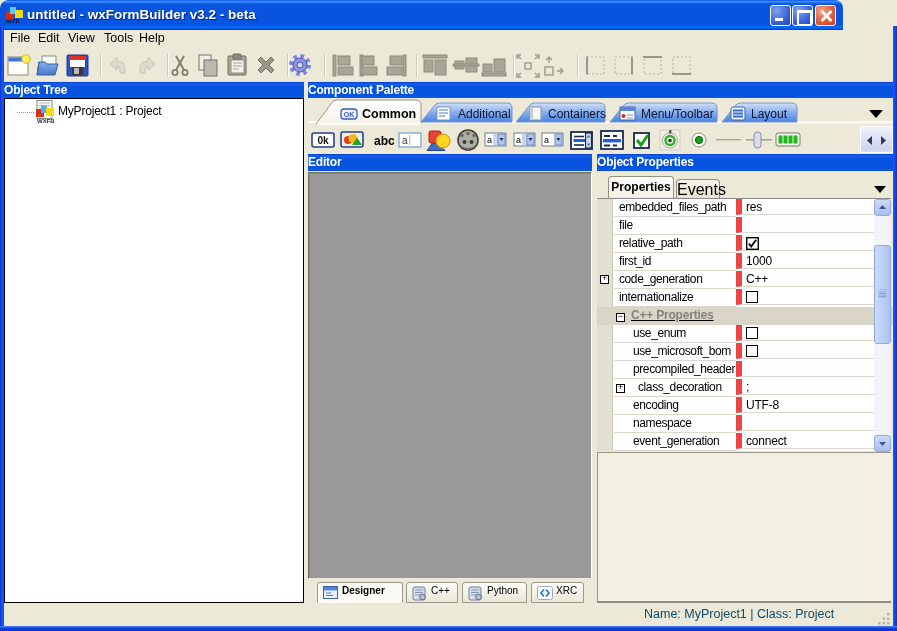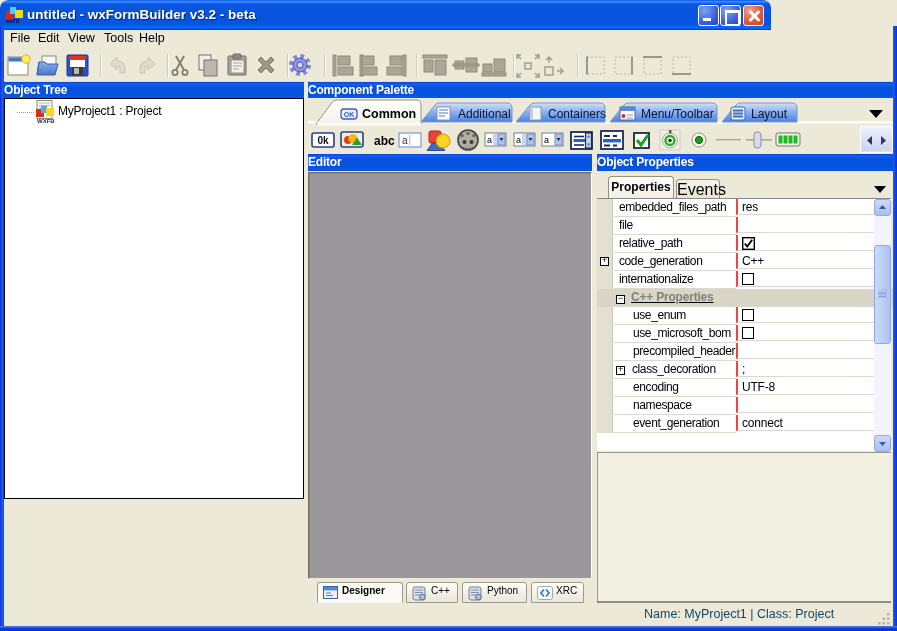--- a/index.html
+++ b/index.html
@@ -5,21 +5,21 @@
 * { margin:0; padding:0; box-sizing:border-box; }
 html,body { width:897px; height:631px; overflow:hidden; }
 body { font-family:"Liberation Sans", sans-serif; position:relative; background:#ECE9D8; }
 #win { position:absolute; left:0; top:0; width:897px; height:631px;
   background:#ECE9D8; border-radius:8px 8px 0 0; overflow:hidden; }
 
 #frameL { position:absolute; left:0; top:26px; width:4px; height:605px; background:linear-gradient(90deg,#0831D9,#1E5BF0 60%,#0F48D8); z-index:50;}
 #frameR { position:absolute; right:0; top:26px; width:4px; height:605px; background:linear-gradient(90deg,#1E5BF0,#0831D9); z-index:50;}
 #frameB { position:absolute; left:0; bottom:0; width:897px; height:5px; background:linear-gradient(180deg,#4E7EF2,#0E3AD4 55%,#0831D9); z-index:50;}
 
-#titlebar { position:absolute; left:0; top:0; width:771px; height:30px;
+#titlebar { position:absolute; left:0; top:0; width:843px; height:30px;
   background:linear-gradient(180deg,#0050EE 0%,#3D8BFF 5%,#0855DD 14%,#0854E0 60%,#0654E4 82%,#036ffc 93%,#0031c8 100%);
   border-radius:8px 8px 0 0; }
 #appicon { position:absolute; left:6px; top:6px; width:18px; height:19px; }
 #title { position:absolute; left:27px; top:7px; color:#fff; font-size:13.5px; font-weight:bold;
   text-shadow:1px 1px 1px #00257E; letter-spacing:0px; }
 .wbtn { position:absolute; top:5px; width:21px; height:21px; border-radius:3px; border:1px solid #fff; }
 #btnmin { right:52px; background:radial-gradient(circle at 30% 25%,#7EA4F1,#3A62D8 60%,#1E41C0); }
 #btnmax { right:30px; background:radial-gradient(circle at 30% 25%,#7EA4F1,#3A62D8 60%,#1E41C0); }
 #btncls { right:7px;  background:radial-gradient(circle at 30% 25%,#F2A188,#E15C39 55%,#C93C1B); }
 #btnmin:after { content:""; position:absolute; left:4px; bottom:4px; width:8px; height:3px; background:#fff; }
@@ -29,21 +29,21 @@
 #btncls:after  { transform:rotate(-45deg); }
 
 #menubar { position:absolute; left:4px; top:30px; width:889px; height:17px; background:#ECE9D8; font-size:12.5px; color:#000; }
 #menubar span { position:absolute; top:1px; }
 
 #toolbar { position:absolute; left:4px; top:47px; width:889px; height:35px; background:#ECE9D8; border-bottom:1px solid #E3E0D0; }
 
 .hdr { position:absolute; height:17px; background:linear-gradient(180deg,#0443cc 0%,#1B5CEF 12%,#0552DF 30%,#0552DF 78%,#0A5ae8 92%,#0346c4 100%);
   color:#fff; font-size:12px; font-weight:bold; line-height:16px; letter-spacing:-0.2px; }
 
-#treebox { position:absolute; left:4px; top:98px; width:300px; height:401px; background:#fff; border:1px solid #000;}
+#treebox { position:absolute; left:4px; top:98px; width:300px; height:505px; background:#fff; border:1px solid #000;}
 #treedots { position:absolute; left:12px; top:13px; width:18px; height:1px;
   background-image:repeating-linear-gradient(90deg,#999 0 1px,transparent 1px 2px); }
 #treeicon { position:absolute; left:29px; top:1px; }
 #treelabel { position:absolute; left:53px; top:5px; font-size:12px; letter-spacing:-0.2px; color:#000; }
 
 #paltabs { position:absolute; left:308px; top:98px; width:585px; height:29px; background:#ECE9D8;text-decoration:underline; }
 #palbar { position:absolute; left:308px; top:128px; width:585px; height:25px; background:#ECE9D8; }
 #palscroll { position:absolute; left:860px; top:126px; width:33px; height:27px; background:linear-gradient(180deg,#EEF1FB,#CDD5F0 90%,#DDE2F5); border:1px solid #fff; }
 
 #graybox { position:absolute; left:308px; top:172px; width:284px; height:407px; background:#9A989B; border:1px solid #716F62; border-right:1px solid #FFF; border-bottom:1px solid #EEEBDD; box-shadow:inset 1px 1px 0 #8a8878;}
@@ -63,21 +63,21 @@
   border-left:6.5px solid transparent; border-right:6.5px solid transparent; border-top:7.5px solid #000; }
 
 #propgrid { font-size:12px; }
 .prow { position:relative; width:277px; height:18px; }
 .pm { position:absolute; left:0; top:0; width:16px; height:18px; background:#E3E0D1; border-right:1px solid #C9C6B7; }
 .pn { position:absolute; left:17px; top:0; width:122px; height:18px; background:#fff; border-bottom:1px solid #DCD9CC;
   padding-left:5px; line-height:17px; overflow:hidden; white-space:nowrap; letter-spacing:-0.4px; }
 .pn.pi { padding-left:19px; }
 .pn.pi2 { padding-left:2px; }
 .pv { position:absolute; left:139px; top:0; width:138px; height:16px; background:#fff; border-bottom:1px solid #DCD9CC;
-  border-left:2px solid #ef4444; padding-left:4px; line-height:17px; letter-spacing:-0.2px; }
+  border-left:6px solid #ef4444; padding-left:4px; line-height:17px; letter-spacing:-0.2px; }
 .exp { display:inline-block; width:9px; height:9px; border:1px solid #000; background:#fff; font-size:9px;
   line-height:7px; text-align:center; vertical-align:1px; font-family:"Liberation Mono",monospace; }
 .pm .exp { margin-left:3px; margin-top:4px; }
 .pcat { position:relative; width:299px; height:18px; background:#D9D5C7; line-height:17px;text-decoration:underline; }
 .exp2 { display:inline-block; width:9px; height:9px; border:1px solid #000; background:#fff; font-size:9px;
   line-height:7px; text-align:center; margin-left:19px; font-family:"Liberation Mono",monospace; }
 .pcattext { font-weight:bold; color:#84827A; margin-left:6px; letter-spacing:-0.2px; }
 .ucbx { display:inline-block; width:12px; height:12px; border:1.4px solid #000; background:#fff; margin-top:2px; }
 .cbx { margin-top:2px; }
 
@@ -479,20 +479,25 @@
       </div>
     <div class="prow">
         <div class="pm"></div>
         <div class="pn">relative_path</div>
         <div class="pv"><svg class="cbx" width="13" height="13" viewBox="0 0 13 13">
             <rect x="0.7" y="0.7" width="11.6" height="11.6" fill="#fff" stroke="#000" stroke-width="1.4"></rect>
             <path d="M2.8,6.5 L5.2,9.5 L10.2,2.8" stroke="#000" stroke-width="1.8" fill="none"></path>
           </svg></div>
       </div>
     <div class="prow">
+        <div class="pm"></div>
+        <div class="pn">first_id</div>
+        <div class="pv">1000</div>
+      </div>
+    <div class="prow">
         <div class="pm"><span class="exp">+</span></div>
         <div class="pn">code_generation</div>
         <div class="pv">C++</div>
       </div>
     <div class="prow">
         <div class="pm"></div>
         <div class="pn">internationalize</div>
         <div class="pv"><span class="ucbx"></span></div>
       </div>
     <div class="pcat"><span class="exp2">−</span><span class="pcattext">C++ Properties</span></div>
@@ -506,21 +511,21 @@
         <div class="pn pi">use_microsoft_bom</div>
         <div class="pv"><span class="ucbx"></span></div>
       </div>
     <div class="prow">
         <div class="pm"></div>
         <div class="pn pi">precompiled_header</div>
         <div class="pv"></div>
       </div>
     <div class="prow">
         <div class="pm"></div>
-        <div class="pn pi2"><span class="exp">+</span><span style="margin-left:7px">class_decoration</span></div>
+        <div class="pn pi2"><span class="exp">+</span><span style="margin-left:13px">class_decoration</span></div>
         <div class="pv">;</div>
       </div>
     <div class="prow">
         <div class="pm"></div>
         <div class="pn pi">encoding</div>
         <div class="pv">UTF-8</div>
       </div>
     <div class="prow">
         <div class="pm"></div>
         <div class="pn pi">namespace</div>

